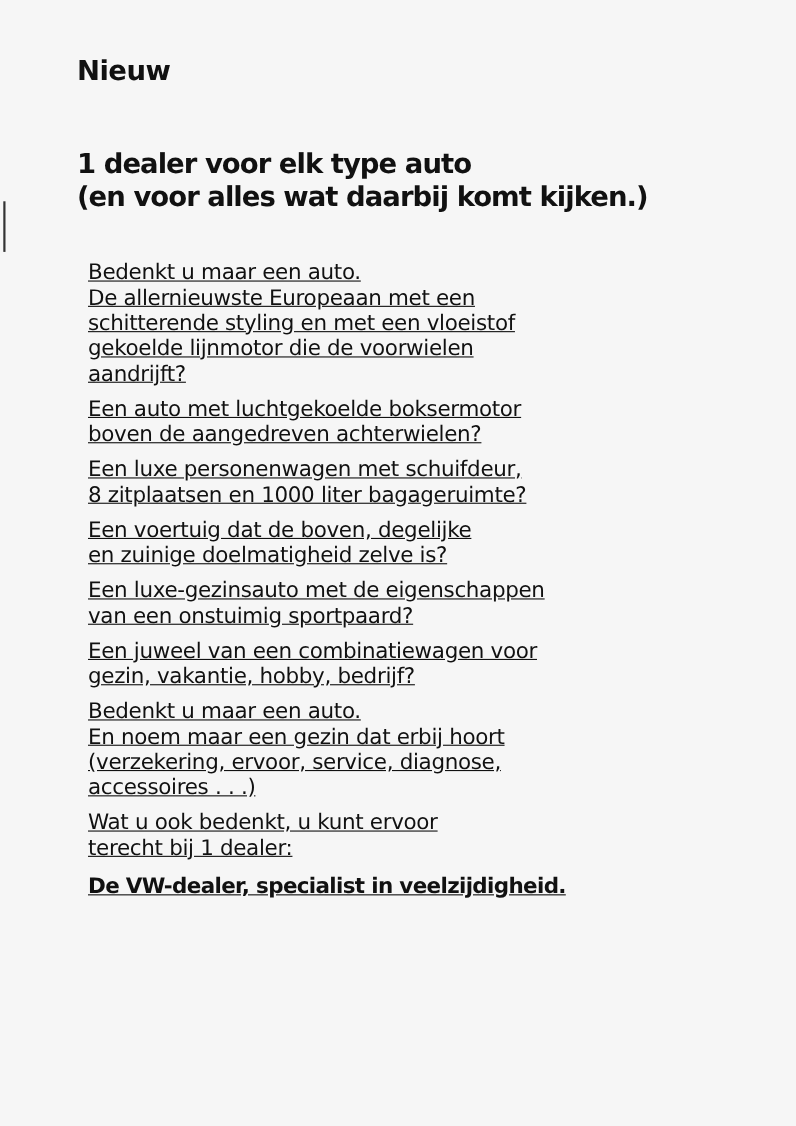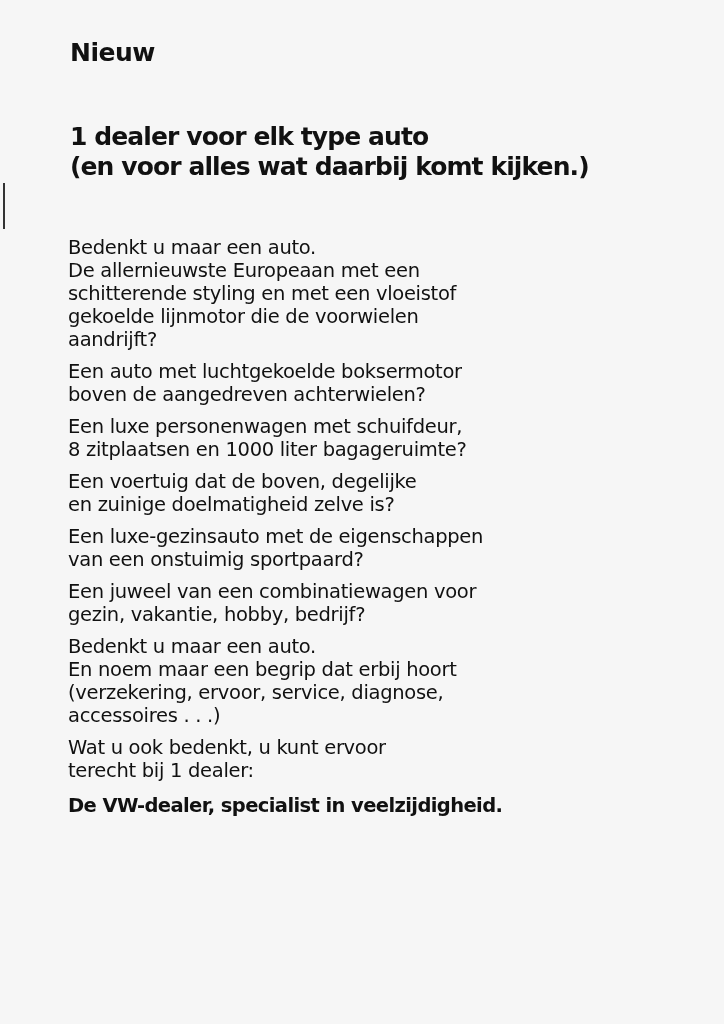--- a/index.html
+++ b/index.html
@@ -7,33 +7,33 @@
       width: 724px; height: 1024px; overflow: hidden;
       background: #f6f6f6;
       position: relative;
       font-family: "DejaVu Sans", sans-serif;
       color: #111;
     }
     .edge-mark {
       position: absolute; left: 3px; top: 183px; width: 2px; height: 46px;
       background: #333;
     }
-    .page { position: absolute; left: 70px; top: 36px; width: 620px; }
+    .page { position: absolute; left: 70px; top: 48px; width: 620px; }
     .kicker {
       font-family: "DejaVu Sans", sans-serif;
       font-weight: bold; font-size: 25px; letter-spacing: -0.5px;
       margin: 0; line-height: 34px;
     }
     .headline {
       font-family: "DejaVu Sans", sans-serif;
       font-weight: bold; font-size: 25px; letter-spacing: -0.9px;
       margin: 52px 0 4px 0; line-height: 30px;
     }
     .headline span { display: block; white-space: nowrap; }
-    .body { position: absolute; left: 68px; top: 236px; width: 560px; }
+    .body { position: absolute; left: 80px; top: 236px; width: 560px; text-decoration: underline; }
     .para { margin: 0 0 9px 0; font-size: 19.5px; line-height: 23px; letter-spacing: -0.3px; }
     .para span { display: block; white-space: nowrap; }
     .closing { margin-top: 12px; font-weight: bold; font-size: 19.5px; letter-spacing: -0.6px; white-space: nowrap; }
   </style>
 </head>
 <body>
 
 <div class="edge-mark"></div>
 
 <div class="page">
@@ -67,21 +67,21 @@
   <p class="para">
     <span>Een luxe-gezinsauto met de eigenschappen</span>
     <span>van een onstuimig sportpaard?</span>
   </p>
   <p class="para">
     <span>Een juweel van een combinatiewagen voor</span>
     <span>gezin, vakantie, hobby, bedrijf?</span>
   </p>
   <p class="para">
     <span>Bedenkt u maar een auto.</span>
-    <span>En noem maar een begrip dat erbij hoort</span>
+    <span>En noem maar een gezin dat erbij hoort</span>
     <span>(verzekering, ervoor, service, diagnose,</span>
     <span>accessoires . . .)</span>
   </p>
   <p class="para">
     <span>Wat u ook bedenkt, u kunt ervoor</span>
     <span>terecht bij 1 dealer:</span>
   </p>
   <div class="closing">De VW-dealer, specialist in veelzijdigheid.</div>
 </div>
 

